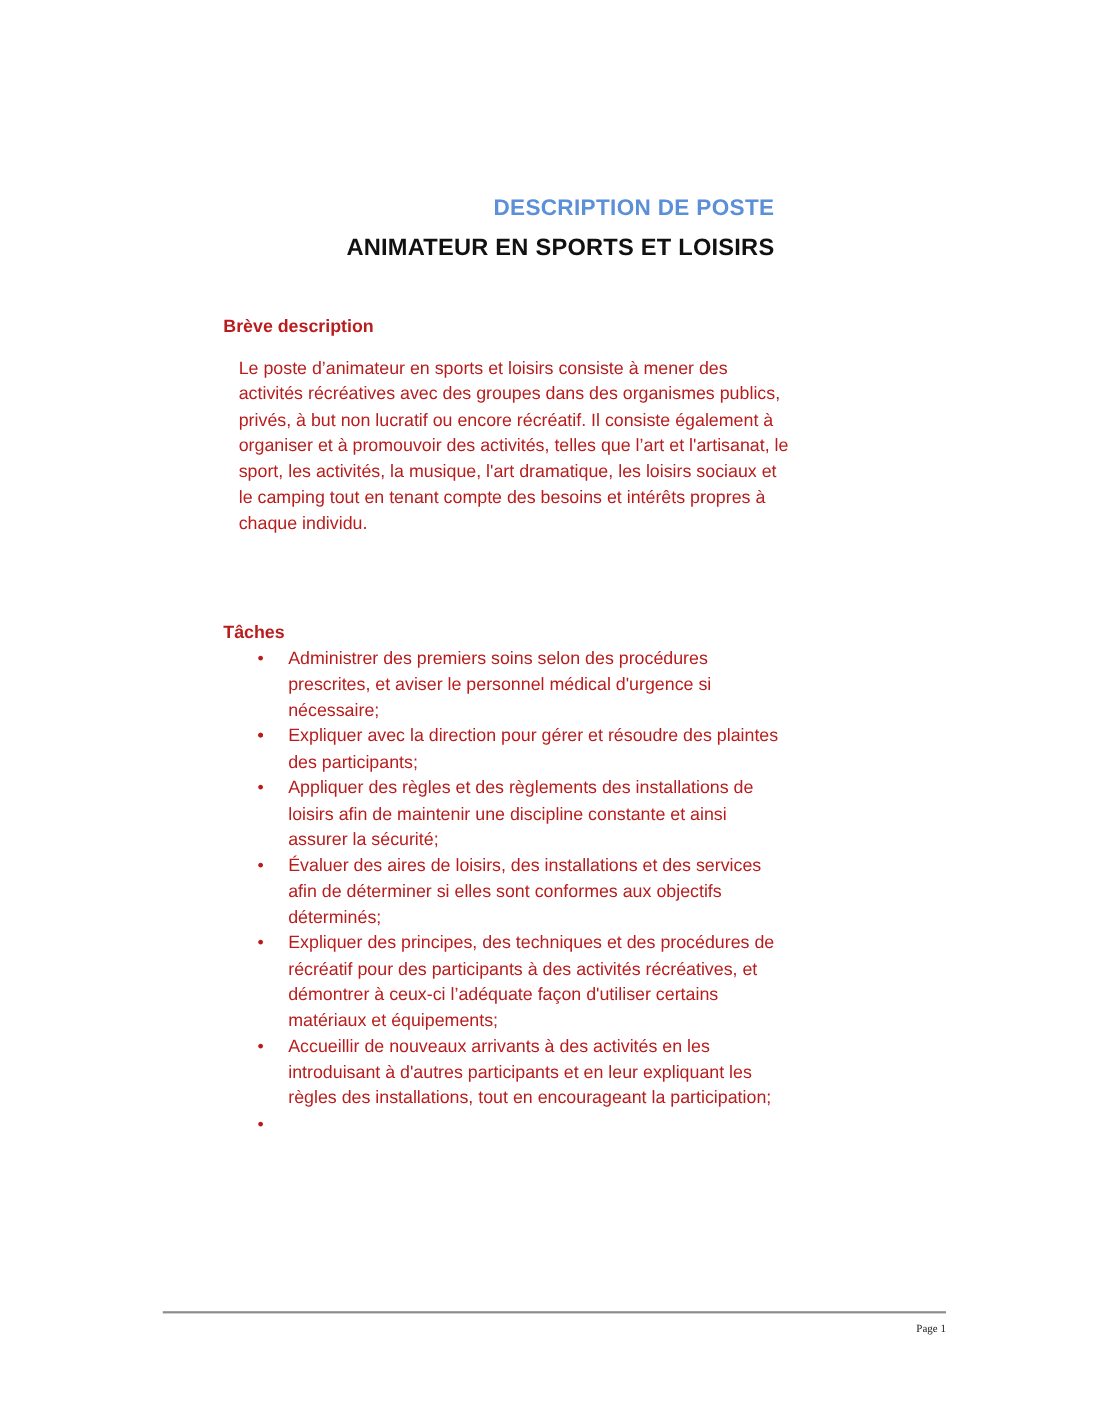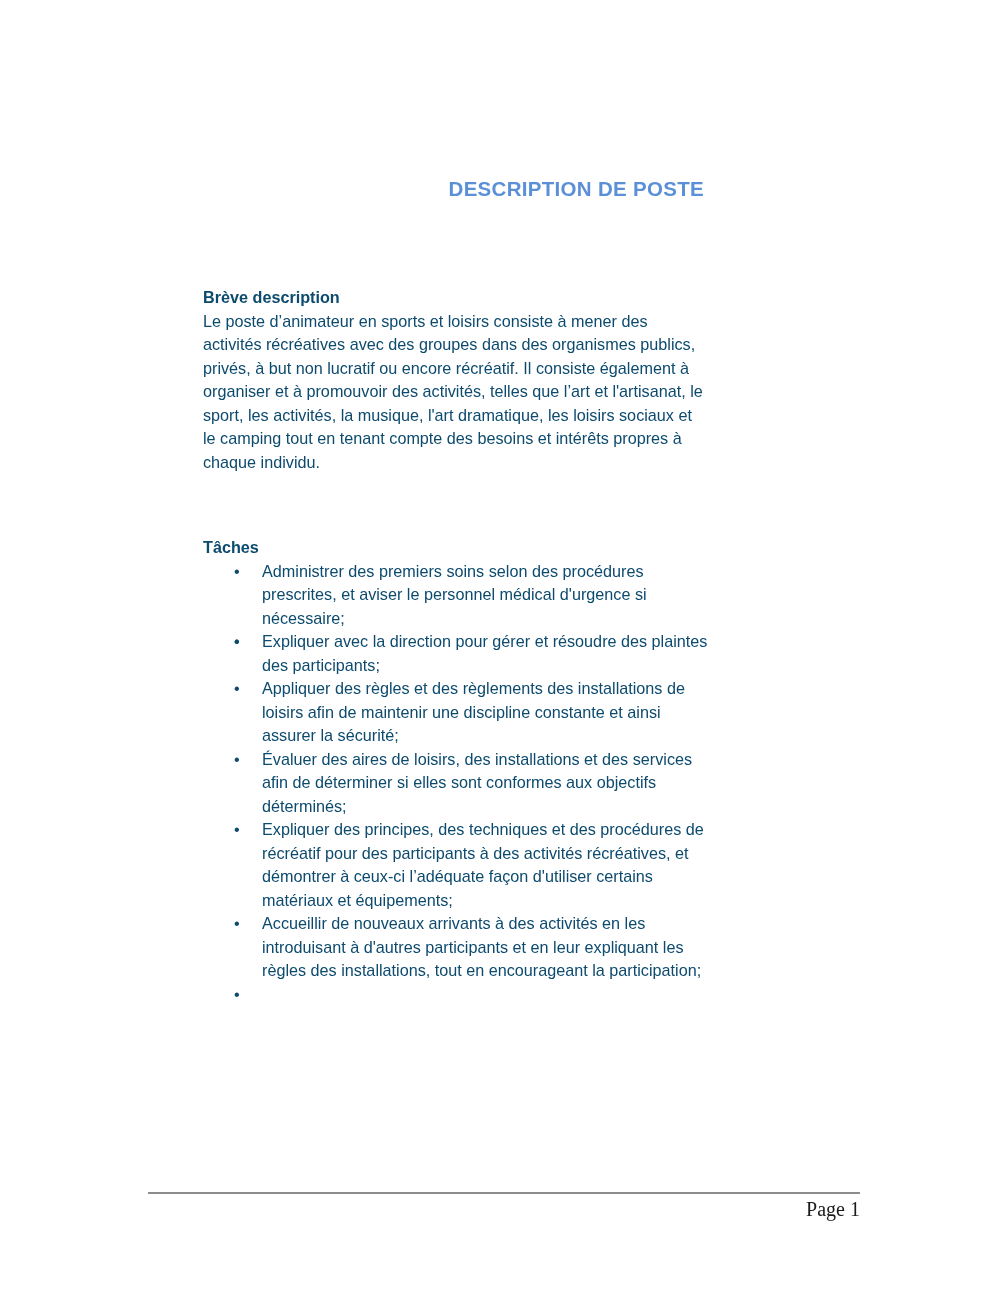--- a/index.html
+++ b/index.html
@@ -45,34 +45,34 @@
     line-height: 28px;
     white-space: nowrap;
   }
 
   
   .content {
     position: absolute;
     left: 203px;
     top: 286px;
     width: 512px;
-    color: #0c4a6e;
+    color: #b91c1c;
   }
 
   .section-heading {
     font-size: 16.2px;
     font-weight: bold;
     line-height: 23.5px;
     margin: 0;
   }
 
   .body-paragraph {
     font-size: 16.2px;
     line-height: 23.5px;
-    margin: 0;
+    margin: 14px;
     width: 505px;
   }
 
   .section-gap {
     height: 62px;
   }
 
   
   .task-list {
     list-style: none;
@@ -106,32 +106,33 @@
     background: #8c8c8c;
   }
 
   .footer-text {
     position: absolute;
     left: 148px;
     top: 1199px;
     width: 712px;
     text-align: right;
     font-family: "Liberation Serif", serif;
-    font-size: 20px;
+    font-size: 10px;
     line-height: 20px;
     color: #1a1a1a;
   }
 </style>
 </head>
 <body>
 
 <div class="page">
 
   <div class="title-block">
     <div class="doc-title-primary">DESCRIPTION DE POSTE</div>
+    <div class="doc-title-secondary">ANIMATEUR EN SPORTS ET LOISIRS</div>
   </div>
 
   <div class="content">
 
     <div>
       <div class="section-heading">Brève description</div>
       <p class="body-paragraph">Le poste d’animateur en sports et loisirs consiste à mener des activités récréatives avec des groupes dans des organismes publics, privés, à but non lucratif ou encore récréatif. Il consiste également à organiser et à promouvoir des activités, telles que l’art et l'artisanat, le sport, les activités, la musique, l'art dramatique, les loisirs sociaux et le camping tout en tenant compte des besoins et intérêts propres à chaque individu.</p>
     </div>
 
     <div class="section-gap"></div>

